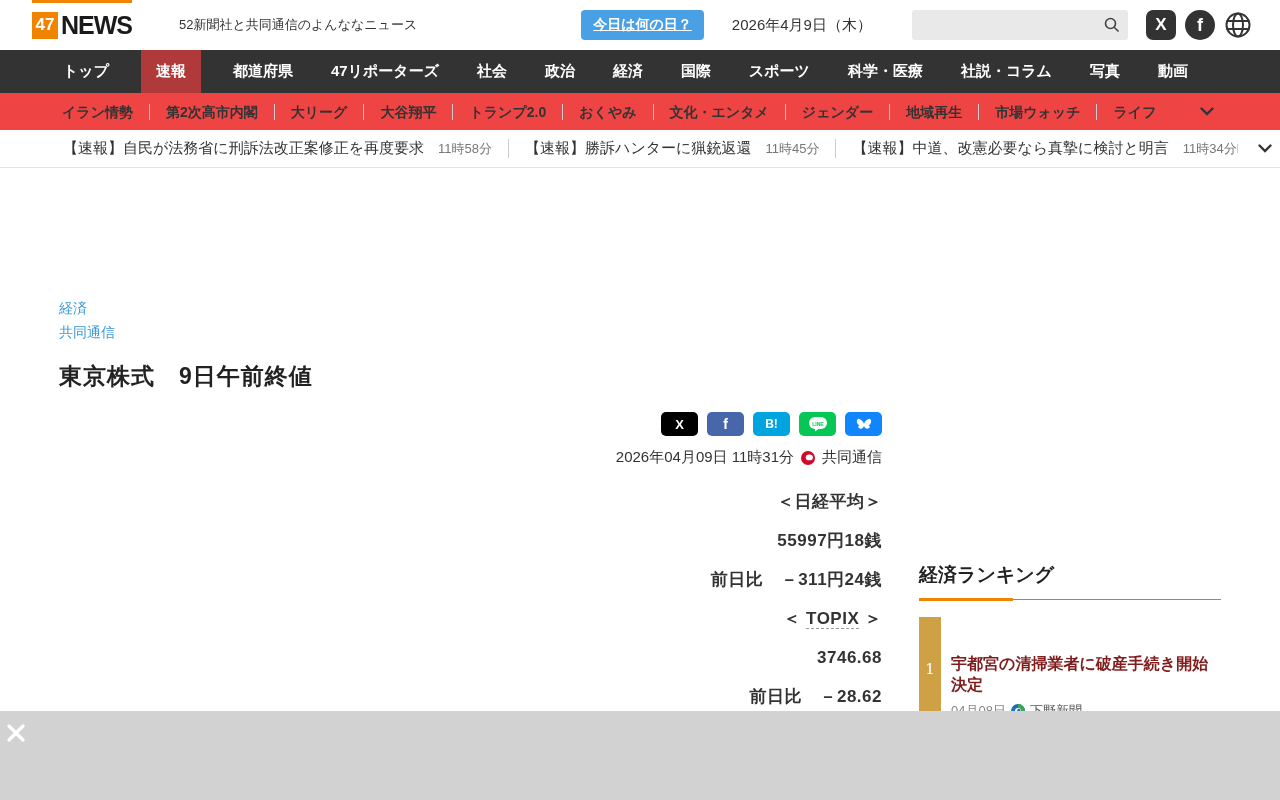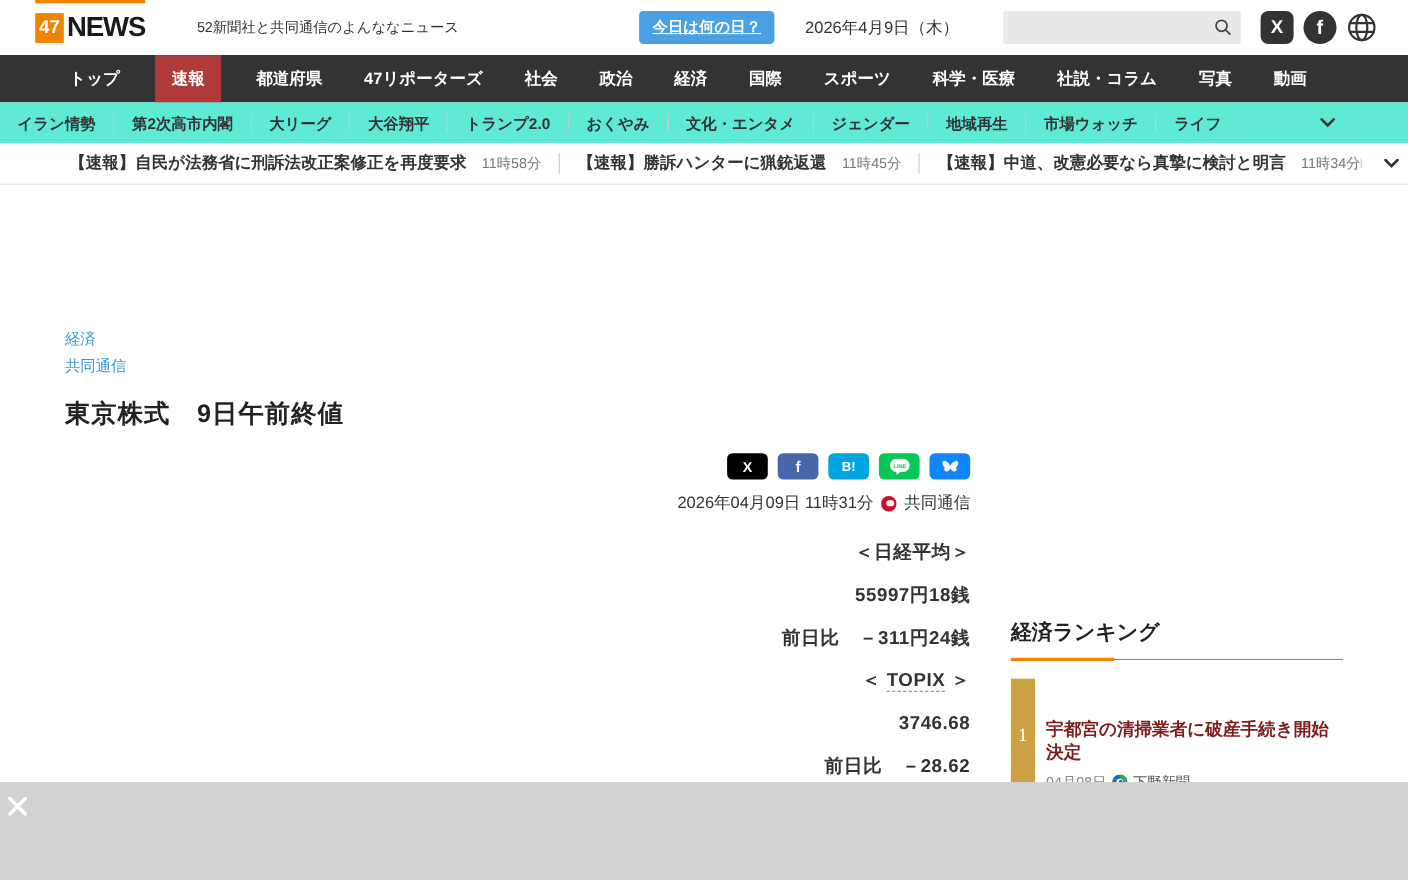--- a/index.html
+++ b/index.html
@@ -22,30 +22,30 @@
   .header-icons { margin-left:18px; display:flex; align-items:center; gap:9px; }
   .hicon-x { width:30px; height:30px; border-radius:7px; background:#333; color:#fff; font-weight:800; font-size:17px; display:flex; align-items:center; justify-content:center; }
   .hicon-fb { width:30px; height:30px; border-radius:50%; background:#333; color:#fff; font-weight:800; font-size:18px; display:flex; align-items:center; justify-content:center; }
 
   
   .nav-main { height:43px; background:#333; display:flex; align-items:stretch; justify-content:space-between; padding:0 86px 0 57px; }
   .nav-item { color:#fff; font-size:15px; font-weight:700; display:flex; align-items:center; padding:0 6px; cursor:pointer; white-space:nowrap; }
   .nav-item.active { background:#b03a3a; padding:0 15px; }
 
   
-  .nav-sub { height:37px; background:#5eead4; display:flex; align-items:center; }
+  .nav-sub { height:37px; background:#ef4444; display:flex; align-items:center; padding-left:46px; }
   .sub-item { font-size:14px; font-weight:600; color:#333; padding:0 16px; cursor:pointer; white-space:nowrap; line-height:16px; }
   .sub-item + .sub-item { border-left:1px solid #c7cbd1; }
   .sub-chevron { margin-left:auto; margin-right:66px; cursor:pointer; display:flex; }
 
   
   .ticker { height:38px; background:#fff; border-bottom:1px solid #e0e4e7; display:flex; align-items:center; padding:0 66px 0 63px; }
   .ticker-item { display:flex; align-items:baseline; cursor:pointer; white-space:nowrap; }
   .ticker-item + .ticker-item { border-left:1px solid #ccc; margin-left:16px; padding-left:16px; }
-  .t-title { font-size:15px; font-weight:700; color:#333; }
+  .t-title { font-size:15px; font-weight:400; color:#333; }
   .t-time { font-size:13px; color:#777; margin-left:14px; }
   .ticker-chevron { margin-left:auto; border-left:1px solid #ccc; padding-left:20px; display:flex; cursor:pointer; }
 
   
   .main-wrap { width:1162px; margin:0 auto; display:flex; }
   .article-col { flex:1; padding-top:128px; }
   .crumb { display:block; font-size:14px; color:#3a9ad9; line-height:24px; text-decoration:none; cursor:pointer; width:fit-content; }
   .article-title { margin-top:17px; font-size:23px; font-weight:700; color:#222; letter-spacing:1px; }
   .share-row { margin-top:20px; display:flex; justify-content:flex-end; gap:9px; }
   .share-btn { width:37px; height:24px; border-radius:5px; border:none; display:flex; align-items:center; justify-content:center; color:#fff; font-weight:800; cursor:pointer; font-size:13px; }

